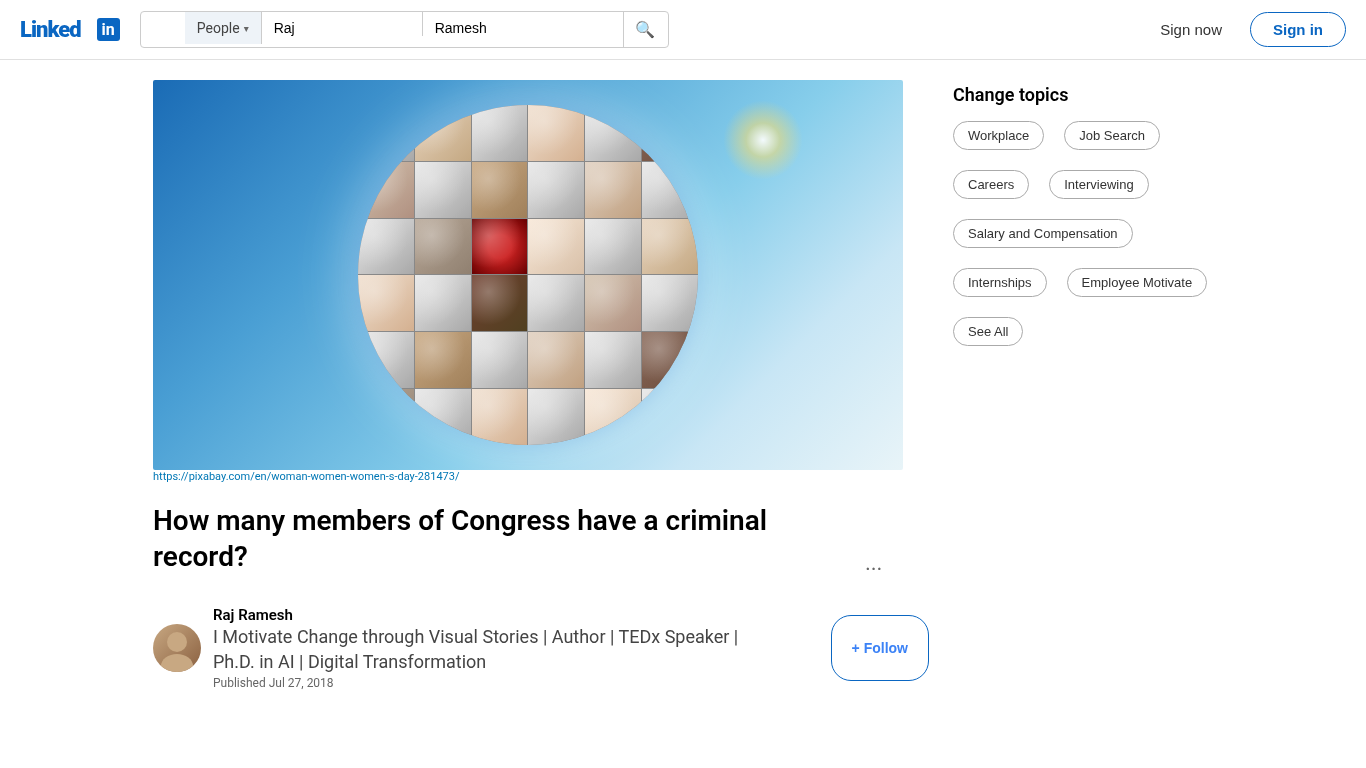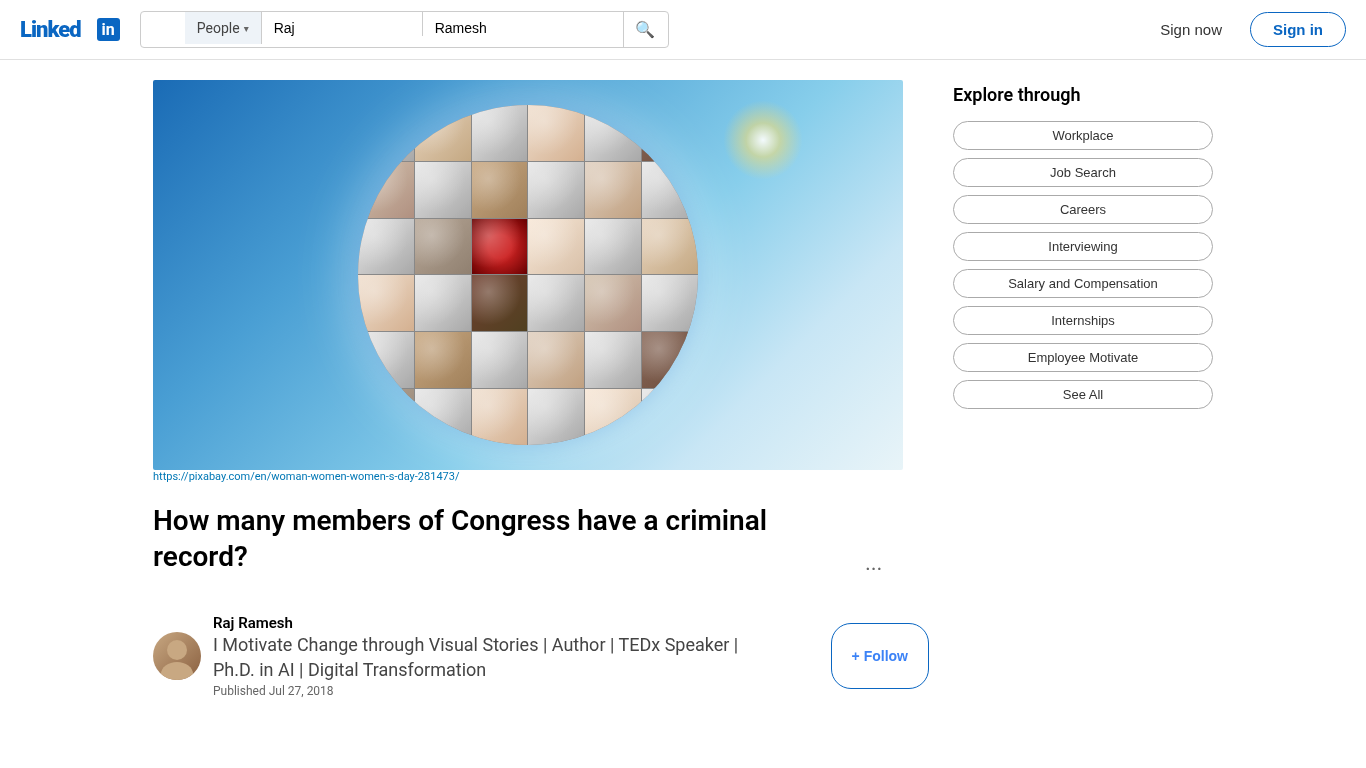--- a/index.html
+++ b/index.html
@@ -230,21 +230,21 @@
       font-size: 22px;
       color: #666;
       cursor: pointer;
       vertical-align: middle;
     }
 
     
     .author-section {
       display: flex;
       align-items: center;
-      margin-top: 32px;
+      margin-top: 24px;
       gap: 12px;
     }
 
     .author-avatar {
       width: 48px;
       height: 48px;
       border-radius: 50%;
       background: linear-gradient(135deg, #c8a882, #8a6040);
       overflow: hidden;
       flex-shrink: 0;
@@ -300,22 +300,21 @@
     .explore-title {
       font-size: 18px;
       font-weight: 600;
       color: #000;
       margin-bottom: 16px;
     }
 
     .topic-tags {
       display: flex;
       flex-wrap: wrap;
-      gap: 8px;
-      flex-direction: column;
+      gap: 20px;
     }
 
     .topic-tag {
       border: 1px solid #aaa;
       border-radius: 16px;
       padding: 6px 14px;
       font-size: 13px;
       color: #333;
       cursor: pointer;
       background: #fff;
@@ -430,21 +429,21 @@
         <div class="author-name">Raj Ramesh</div>
         <div class="author-bio">I Motivate Change through Visual Stories | Author | TEDx Speaker | Ph.D. in AI | Digital Transformation</div>
         <div class="author-date">Published Jul 27, 2018</div>
       </div>
       <button class="follow-btn">+ Follow</button>
     </div>
 
   </div>
 
   <aside id="sidebar">
-    <div class="explore-title">Explore through</div>
+    <div class="explore-title">Change topics</div>
     <div class="topic-tags" id="topic-tags-container">
     <button class="topic-tag">Workplace</button>
         <button class="topic-tag">Job Search</button>
         <button class="topic-tag">Careers</button>
         <button class="topic-tag">Interviewing</button>
         <button class="topic-tag">Salary and Compensation</button>
         <button class="topic-tag">Internships</button>
         <button class="topic-tag">Employee Motivate</button>
         <button class="topic-tag">See All</button>
       </div>

